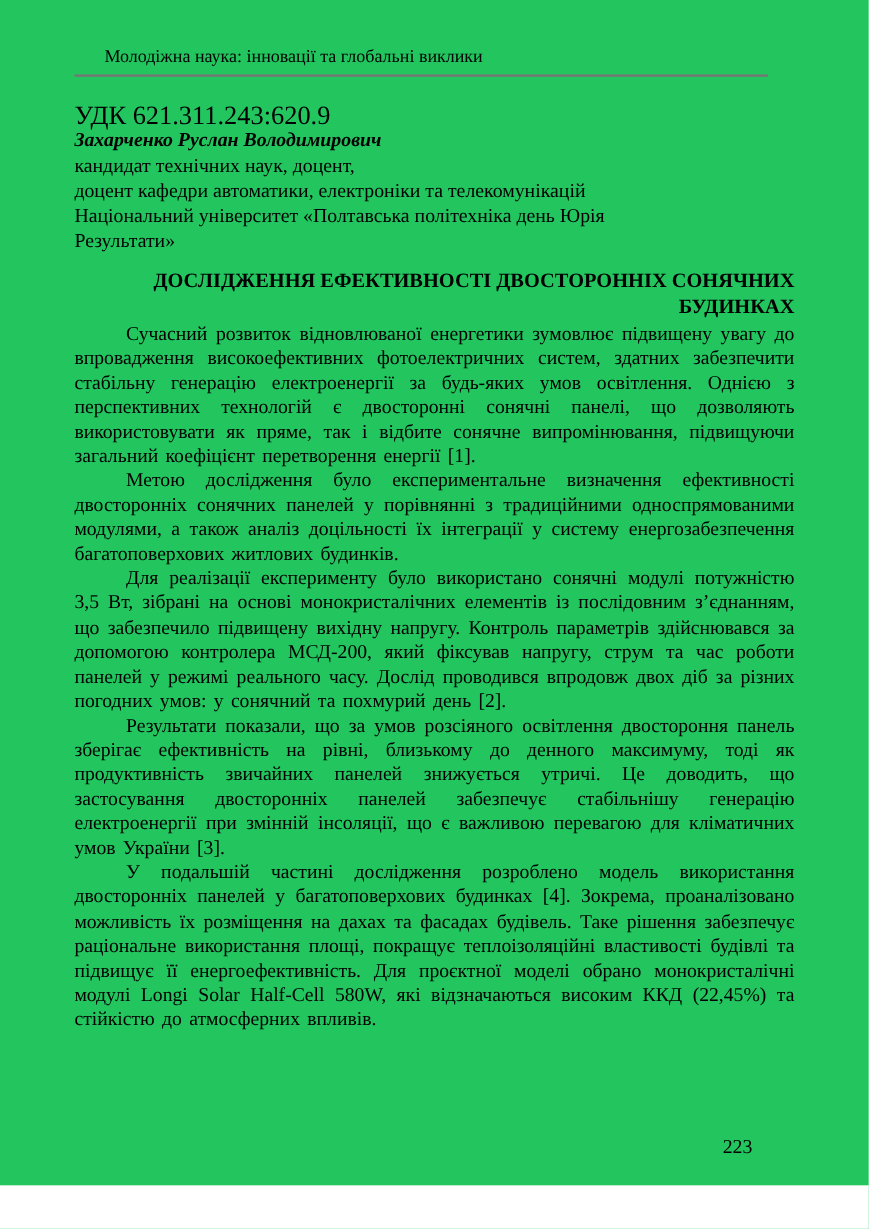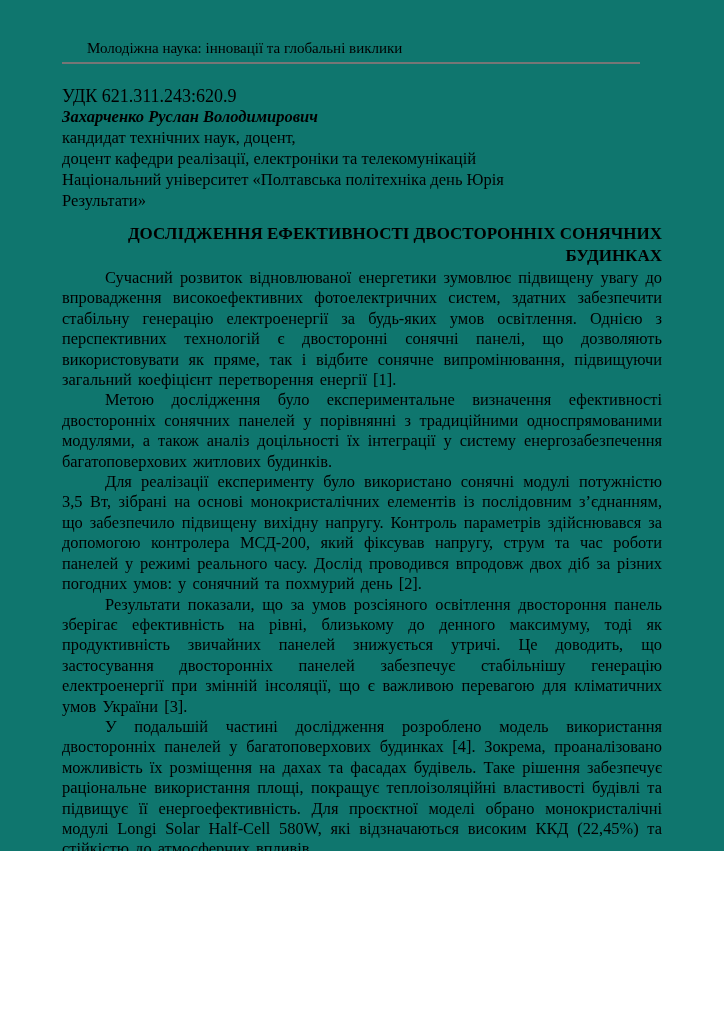--- a/index.html
+++ b/index.html
@@ -3,43 +3,43 @@
 <meta charset="utf-8">
 <style>
   html, body {
     margin: 0;
     padding: 0;
     background: #ffffff;
   }
   .page {
     position: relative;
     width: 724px;
-    height: 851px;
-    background: #0f766e;
+    height: 988px;
+    background: #22c55e;
     color: #000000;
     font-family: "Liberation Serif", "DejaVu Serif", serif;
     box-sizing: border-box;
     padding: 40px 62px 0 62px;
     overflow: hidden;
   }
   .running-head {
     font-size: 15px;
     line-height: 17px;
     padding-left: 25px;
     white-space: nowrap;
   }
   .header-rule {
     height: 2px;
     width: 578px;
     background: #767676;
     margin-top: 5px;
   }
   .udc {
     margin-top: 22px;
-    font-size: 18px;
+    font-size: 22px;
     line-height: 20px;
   }
   .author-block {
     text-align: left;
     font-size: 16.5px;
     line-height: 21px;
   }
   .author-name {
     font-weight: bold;
     font-style: italic;
@@ -77,21 +77,21 @@
 
   <div class="running-head">Молодіжна наука: інновації та глобальні виклики</div>
 
   <div class="header-rule"></div>
 
   <div class="udc">УДК 621.311.243:620.9</div>
 
   <div class="author-block">
     <div class="author-name">Захарченко Руслан Володимирович</div>
     <div>кандидат технічних наук, доцент,</div>
-    <div>доцент кафедри реалізації, електроніки та телекомунікацій</div>
+    <div>доцент кафедри автоматики, електроніки та телекомунікацій</div>
     <div>Національний університет «Полтавська політехніка день Юрія</div>
     <div>Результати»</div>
   </div>
 
   <h1 class="title">
     <div>ДОСЛІДЖЕННЯ ЕФЕКТИВНОСТІ ДВОСТОРОННІХ СОНЯЧНИХ</div>
     <div>БУДИНКАХ</div>
   </h1>
 
   <div class="body-text">

